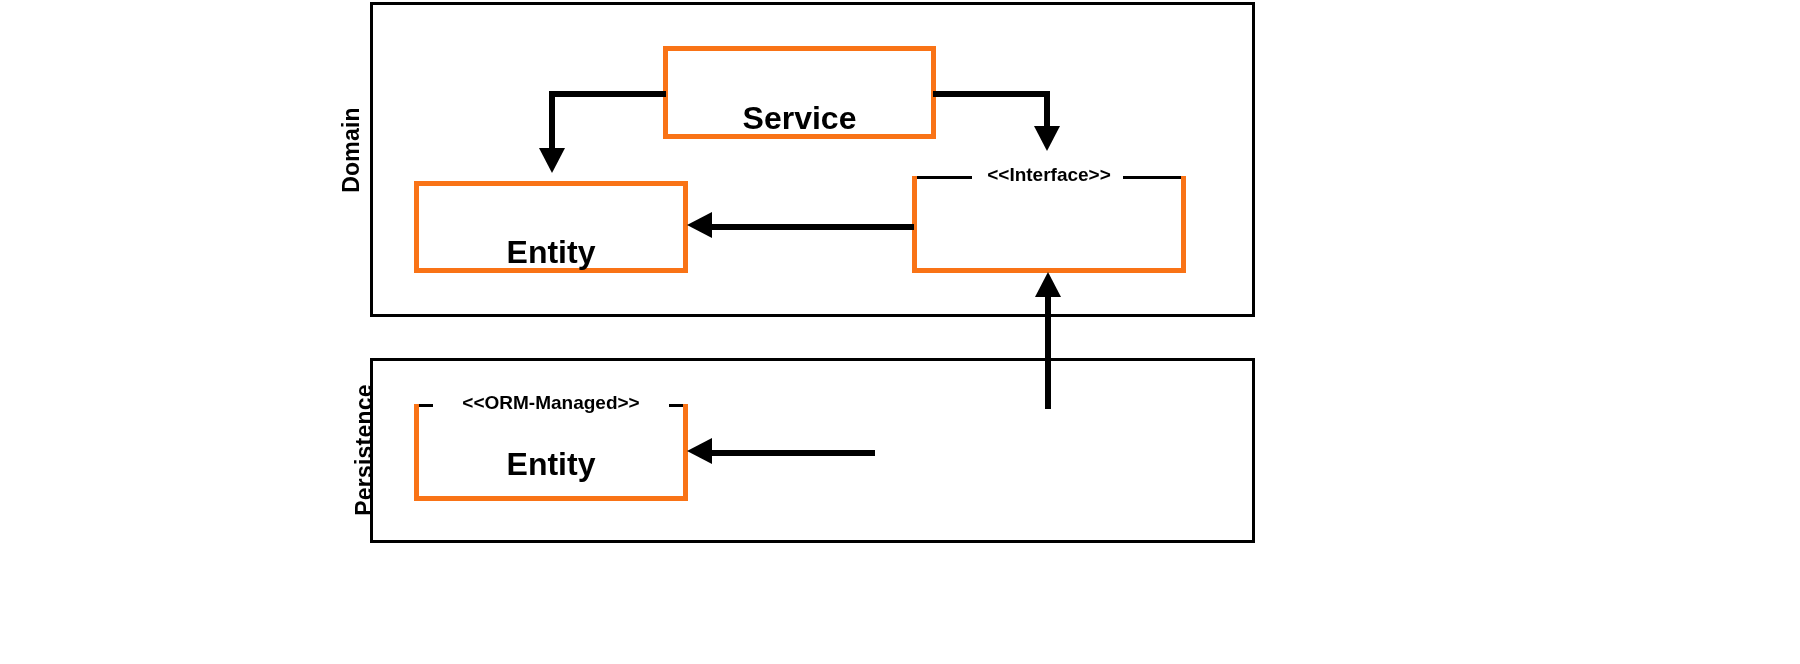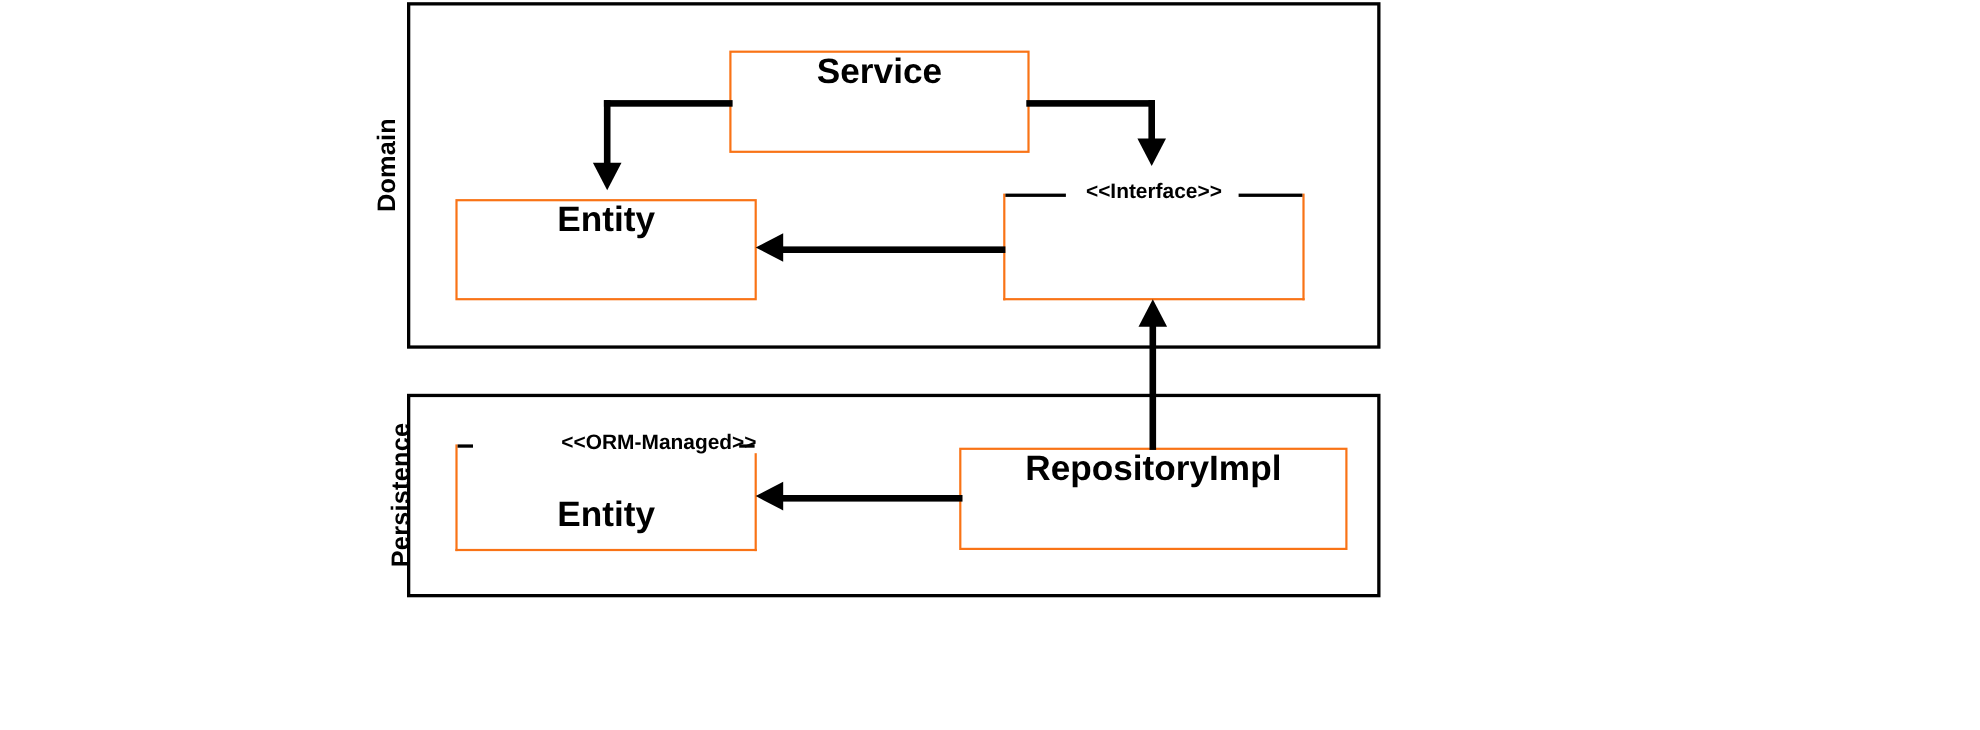--- a/index.html
+++ b/index.html
@@ -47,25 +47,25 @@
     margin-left: 0; margin-top: -12px;
   }
   #caption-persistence {
     left: 265px; top: 450px; width: 200px; height: 24px;
     margin-top: -12px;
   }
 
   
   .node {
     position: absolute;
-    border: 2px solid #f97316;
+    border: 5px solid #f97316;
     background: #ffffff;
     box-sizing: border-box;
     display: flex;
-    align-items: flex-start;
+    align-items: flex-end;
     justify-content: center;
     font-weight: bold;
     font-size: 32px;
     line-height: 1;
     white-space: nowrap;
   }
   
   .node.stereo {
     border-top: none;
     align-items: flex-end;
@@ -92,21 +92,21 @@
 
   #node-service     { left: 663px; top: 46px;  width: 273px; height: 93px; }
   #node-entity-domain { left: 414px; top: 181px; width: 274px; height: 92px; }
 
   #node-repository  { left: 912px; top: 176px; width: 274px; height: 97px; }
   #node-repository .stereotype { left: 50%; transform: translateX(-50%); top: -11px; }
   #node-repository::before { left: 0;   width: 55px; }
   #node-repository::after  { right: 0;  width: 58px; }
 
   #node-entity-orm  { left: 414px; top: 404px; width: 274px; height: 97px; }
-  #node-entity-orm .stereotype { left: 50%; transform: translateX(-50%); top: -11px; margin-left: 48px; }
+  #node-entity-orm .stereotype { left: 50%; transform: translateX(-50%); top: -11px; }
   #node-entity-orm::before { left: 0;  width: 14px; }
   #node-entity-orm::after  { right: 0; width: 14px; }
 
   #node-repository-impl { left: 872px; top: 407px; width: 353px; height: 93px; }
 
   
   .edge { position: absolute; background: #000000; }
   .edge.h { height: 6px; }
   .edge.v { width: 6px; }
 
@@ -172,23 +172,20 @@
 
   <div class="layer-box" id="layer-persistence"></div>
 
   <div class="layer-caption" id="caption-persistence">Persistence</div>
 
   <div class="node stereo" id="node-entity-orm">
     <span class="stereotype">&lt;&lt;ORM-Managed&gt;&gt;</span>
     <span>Entity</span>
   </div>
 
-  <div class="node" id="node-repository-impl">
-    <span>RepositoryImpl</span>
-  </div>
 
   <div class="edge h" id="edge-service-entity-h"></div>
   <div class="edge v" id="edge-service-entity-v"></div>
   <div class="arrow down" id="arrow-service-entity"></div>
 
   <div class="edge h" id="edge-service-repo-h"></div>
   <div class="edge v" id="edge-service-repo-v"></div>
   <div class="arrow down" id="arrow-service-repo"></div>
 
   <div class="edge h" id="edge-repo-entity"></div>

